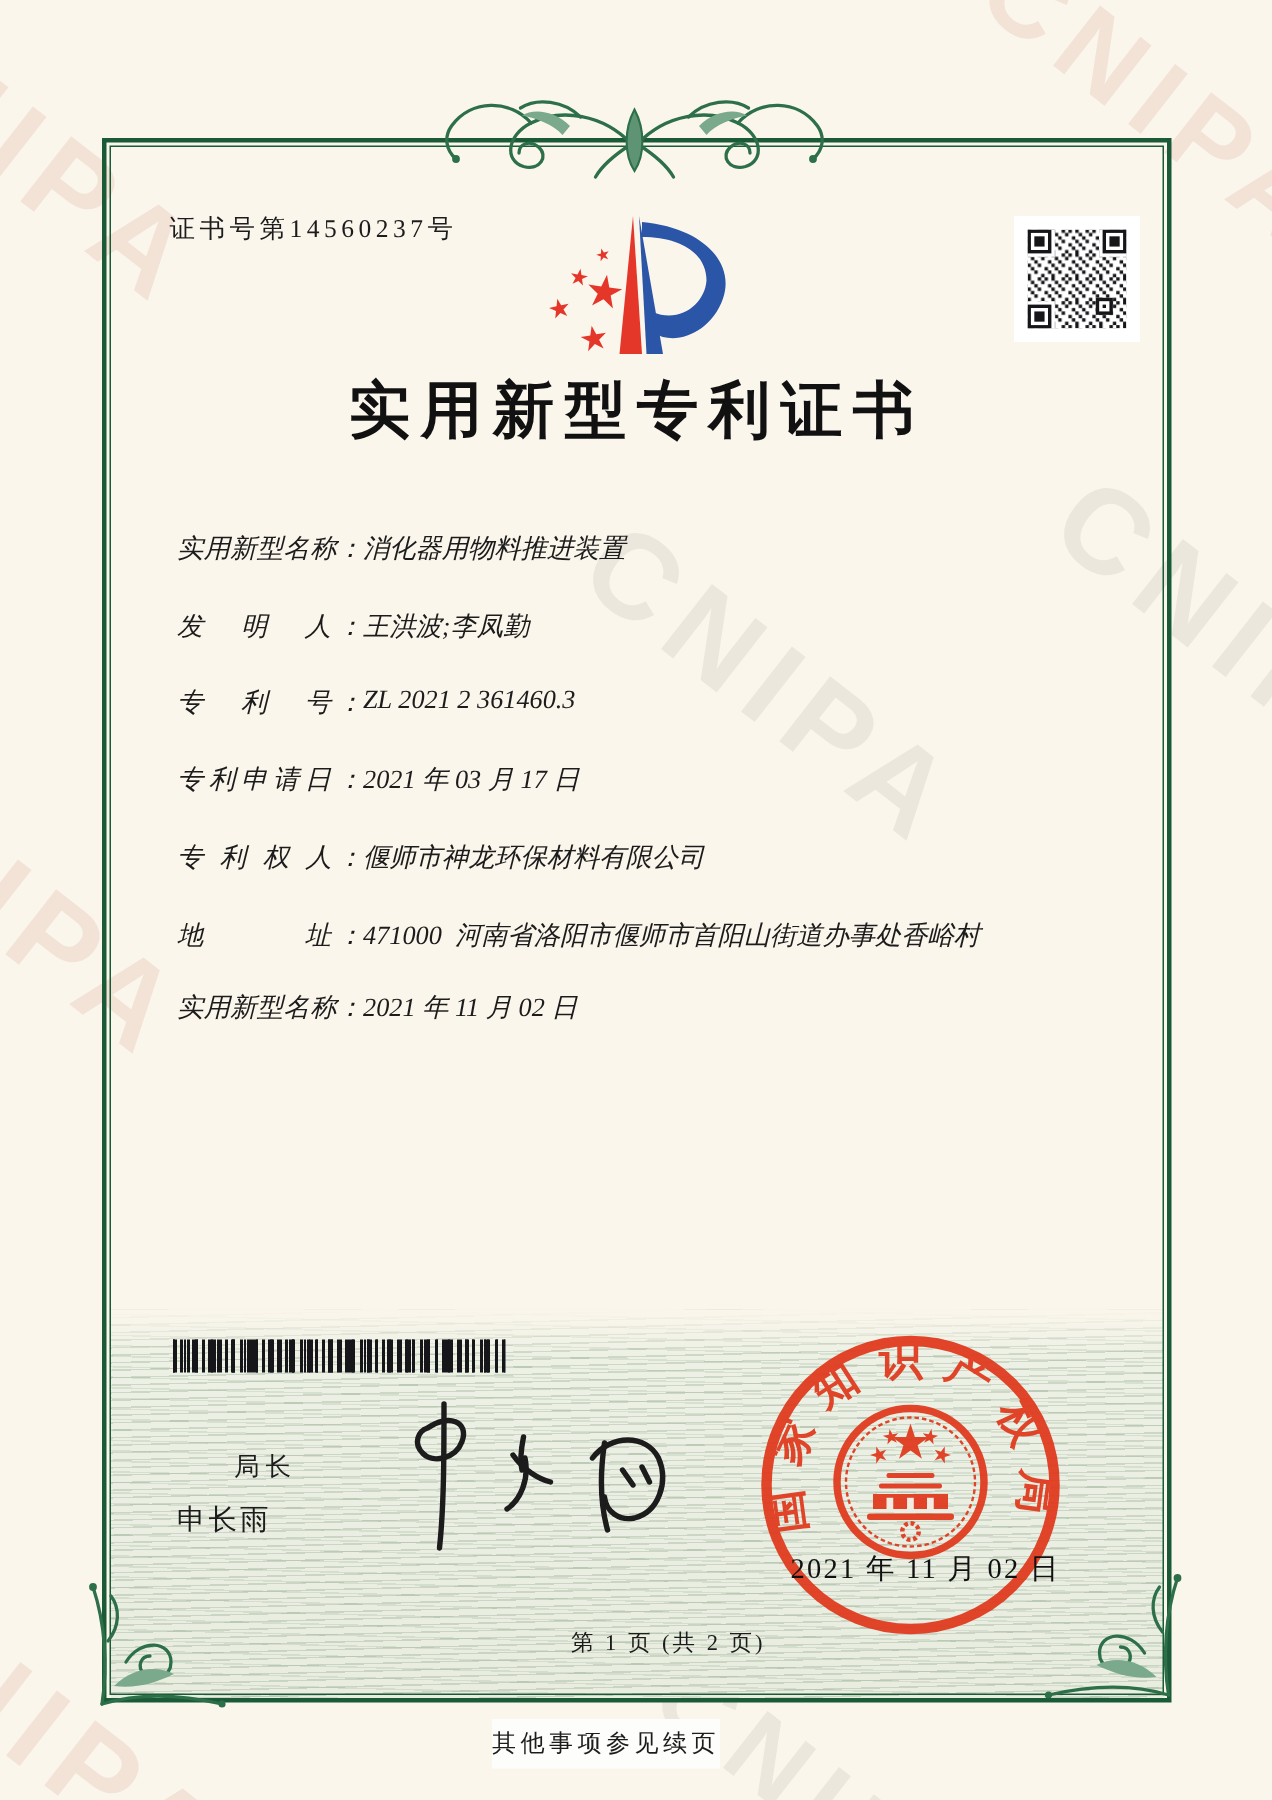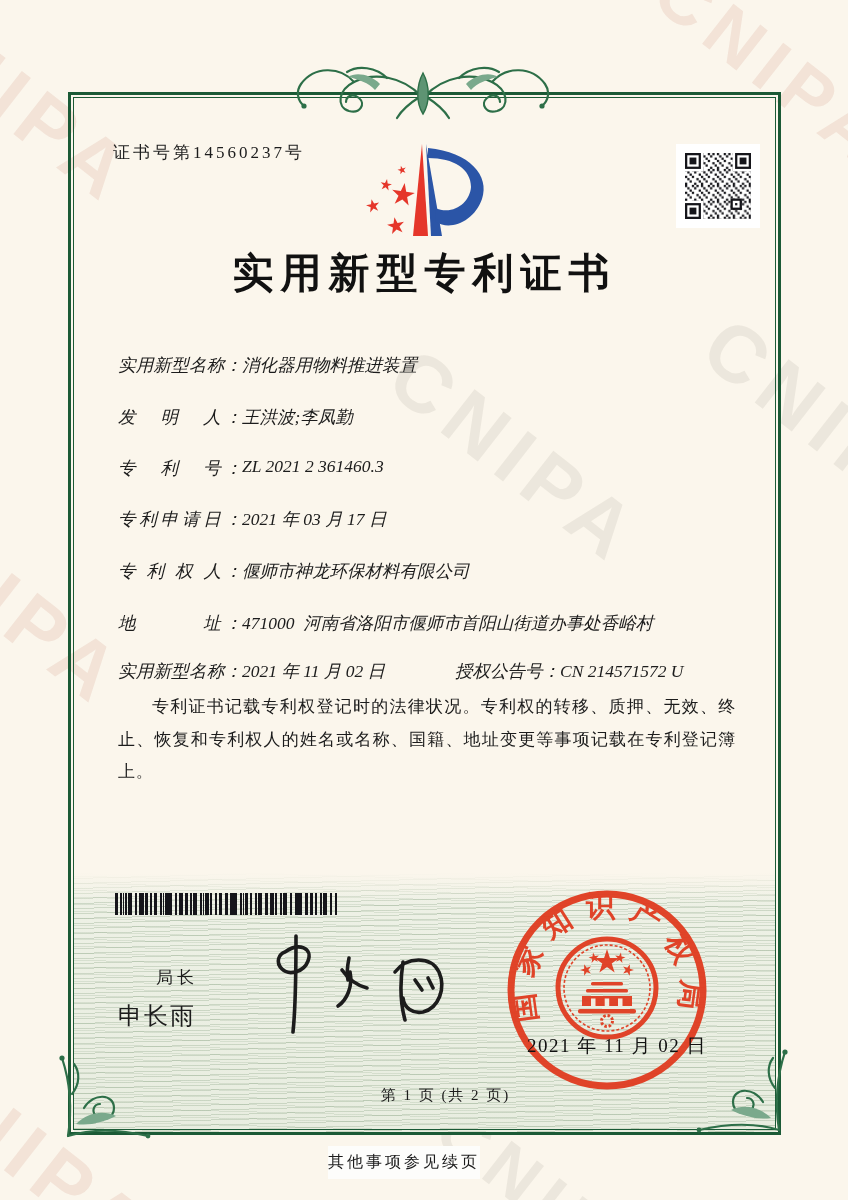--- a/index.html
+++ b/index.html
@@ -65,21 +65,21 @@
          line-height:32.5px;letter-spacing:0.8px;text-align:justify;}
   .paras p{margin:0;text-indent:2em;}
 
   .barcode{position:absolute;left:115px;top:893px;width:222px;height:22px;
     background-image:
       repeating-linear-gradient(90deg,#15151a 0 2px,rgba(0,0,0,0) 2px 5px),
       repeating-linear-gradient(90deg,#15151a 0 1px,rgba(0,0,0,0) 1px 8px),
       repeating-linear-gradient(90deg,#15151a 0 3px,rgba(0,0,0,0) 3px 13px);}
 
   .director-label{position:absolute;left:118px;top:966px;font-size:17px;letter-spacing:4px;margin-left:38px;}
-  .director-name{position:absolute;left:118px;top:1000px;font-size:24px;letter-spacing:2px;}
+  .director-name{position:absolute;left:118px;top:1000px;font-size:19px;letter-spacing:2px;}
   .signature{position:absolute;left:243px;top:928px;width:215px;height:118px;}
 
   .seal{position:absolute;left:492px;top:878px;width:230px;height:230px;
         mix-blend-mode:multiply;opacity:0.95;}
   .seal-date{position:absolute;left:527px;top:1033px;font-size:19px;letter-spacing:1.5px;
              color:#111;white-space:pre;}
 
   .page-num{position:absolute;left:68px;width:713px;top:1086px;text-align:center;
             font-size:15px;letter-spacing:2px;margin-left:21px;}
   .cont-note{position:absolute;left:404px;top:1146px;transform:translateX(-50%);
@@ -226,28 +226,24 @@
         <span class="flabel">专利申请日：</span><span class="fvalue">2021 年 03 月 17 日</span>
       </div>
       <div class="frow r5">
         <span class="flabel">专 利 权 人：</span><span class="fvalue">偃师市神龙环保材料有限公司</span>
       </div>
       <div class="frow r6">
         <span class="flabel">地　　　址：</span><span class="fvalue">471000  河南省洛阳市偃师市首阳山街道办事处香峪村</span>
       </div>
       <div class="frow r7">
         <span class="flabel">实用新型名称：</span><span class="fvalue">2021 年 11 月 02 日</span>
-        <span class="pair2">
-          <span>授权公告号：</span><span class="fvalue">CN 214571572 U</span>
-        </span>
       </div>
     </div>
 
     <div class="paras">
-      <p>专利证书记载专利权登记时的法律状况。专利权的转移、质押、无效、终止、恢复和专利权人的姓名或名称、国籍、地址变更等事项记载在专利登记簿上。</p>
     </div>
 
     <div class="barcode"></div>
 
     <div class="director-label">局长</div>
     <div class="director-name">申长雨</div>
 
     <svg class="signature" viewBox="0 0 215 118" aria-label="申长雨">
       <g stroke="#1c1c1c" fill="none" stroke-width="3.6" stroke-linecap="round">
         <path d="M42,24 C56,14 70,20 65,33 C61,44 46,48 39,41 C32,34 36,26 42,24"></path>

